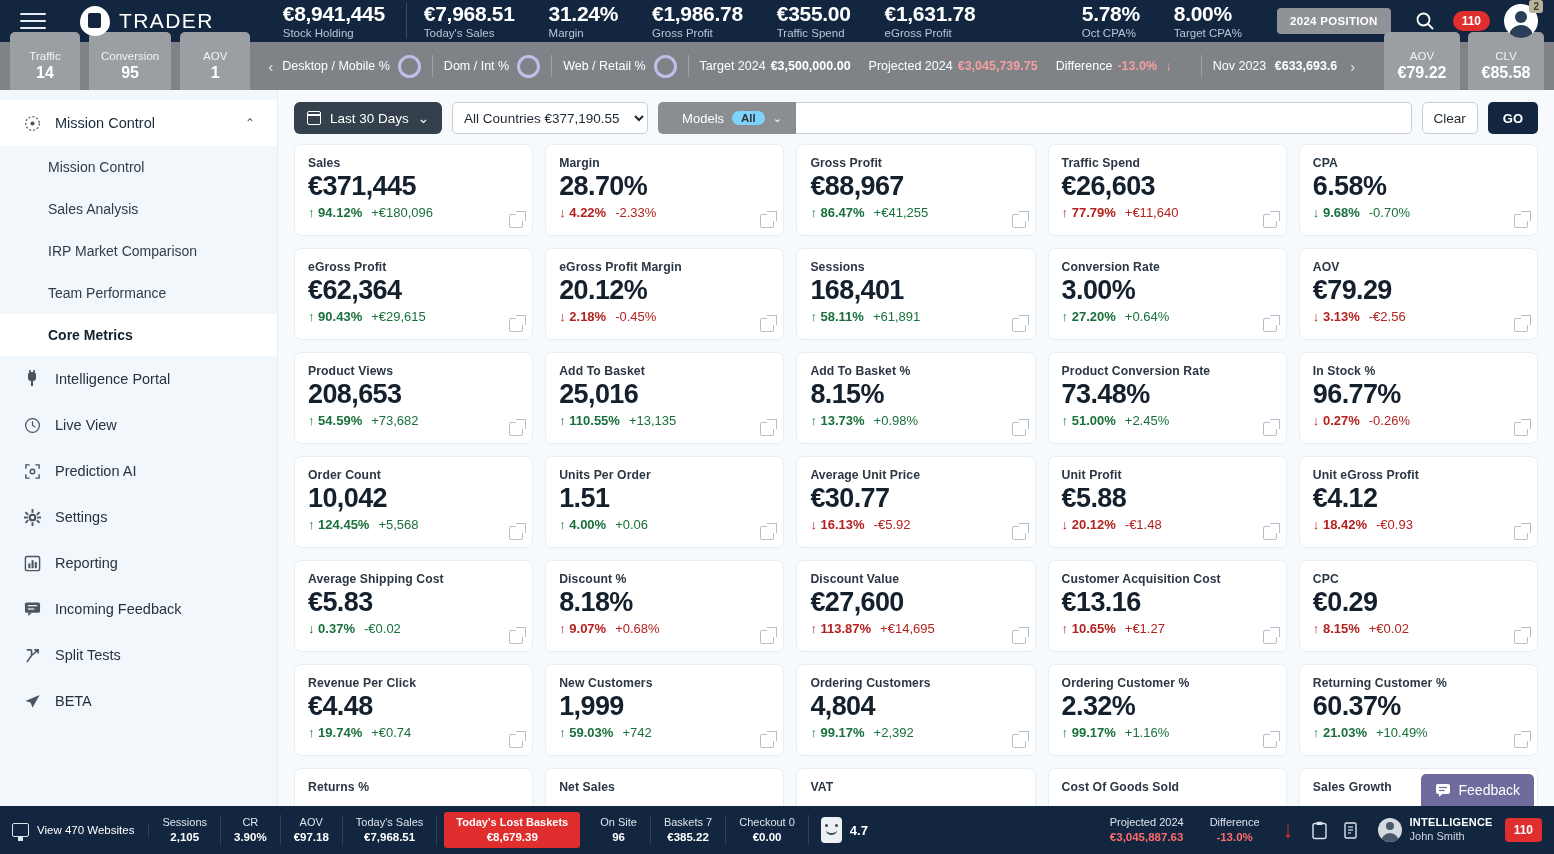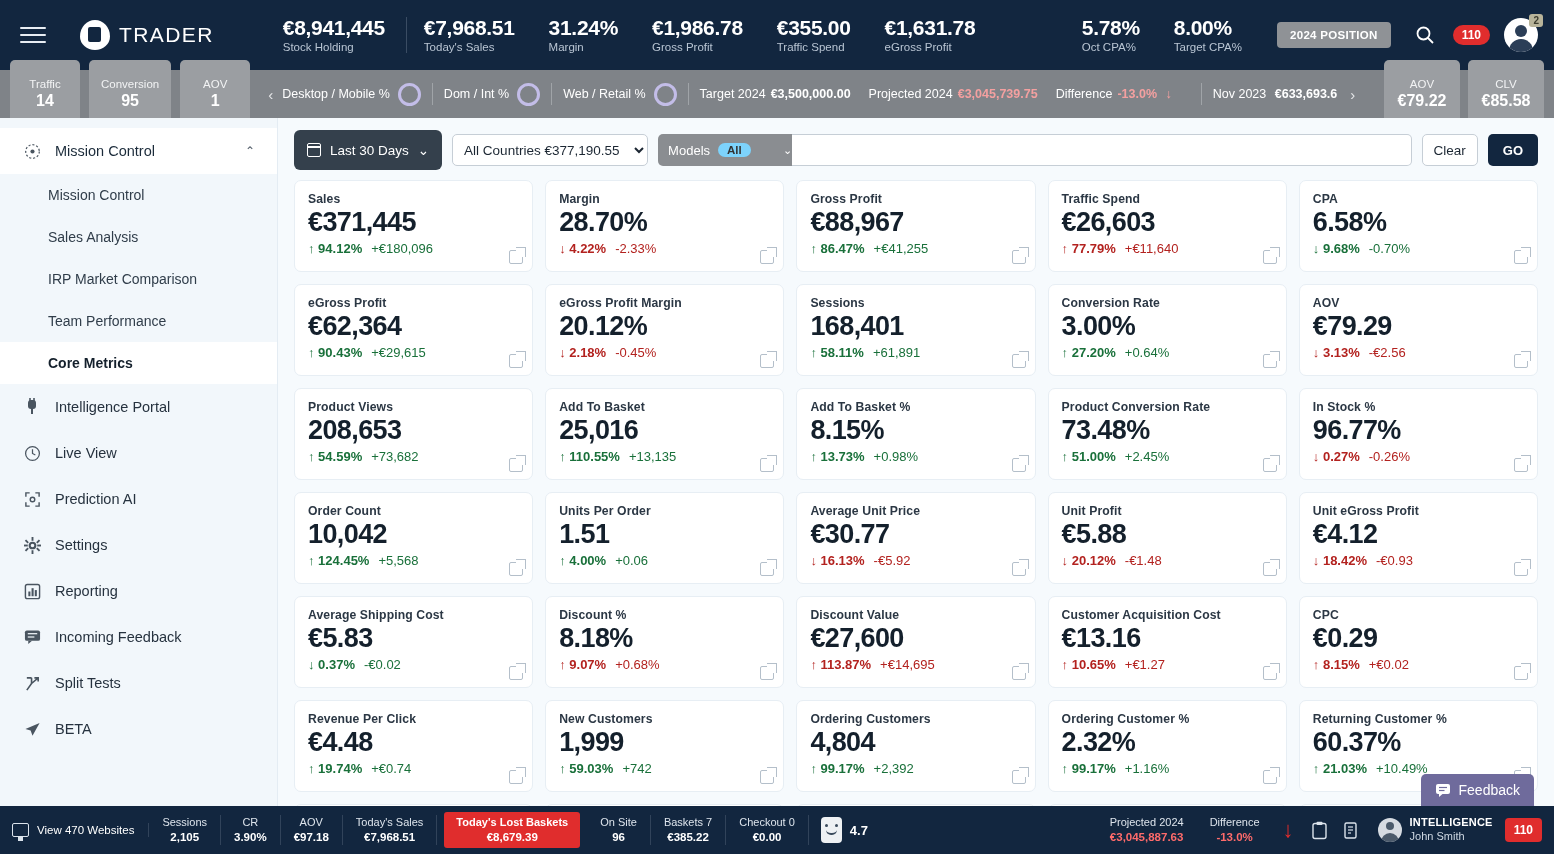--- a/index.html
+++ b/index.html
@@ -5,21 +5,21 @@
   * { box-sizing: border-box; margin: 0; padding: 0; }
   html, body {
     width: 1554px; height: 854px; overflow: hidden;
     font-family: "Liberation Sans", sans-serif;
     background: #ffffff;
   }
   .app { position: relative; width: 1554px; height: 854px; display: flex; flex-direction: column; }
 
   
   .topbar {
-    height: 70px; background: #12263f; color: #fff;
+    height: 42px; background: #12263f; color: #fff;
     display: flex; align-items: center; flex-shrink: 0;
     padding: 0 16px; gap: 0;
   }
   .hamburger { width: 34px; height: 34px; display: flex; flex-direction: column;
     justify-content: center; gap: 5px; cursor: pointer; padding-left: 4px; }
   .hamburger span { display: block; width: 26px; height: 2px; background: #e8edf3; border-radius: 1px; }
   .brand { display: flex; align-items: center; gap: 9px; margin-left: 30px; }
   .brand-mark { width: 30px; height: 30px; position: relative; }
   .brand-mark .outer { position: absolute; inset: 0; background: #fff; border-radius: 50% 50% 50% 50%/ 55% 55% 45% 45%; }
   .brand-mark .inner { position: absolute; left: 8px; top: 7px; width: 13px; height: 15px;
@@ -80,28 +80,28 @@
   .sub-item.active { background: #fff; font-weight: 700; color: #14202c; }
   .nav-item { display: flex; align-items: center; gap: 13px; padding: 13px 22px; font-size: 14.5px;
      color: #26323f; cursor: pointer; }
   .nav-icon { width: 20px; height: 20px; display: flex; align-items: center; justify-content: center;
      color: #49555f; flex-shrink: 0; }
 
   .content { flex: 1; background: #f6fafd; display: flex; flex-direction: column; min-width: 0; }
 
   
   .filterbar { display: flex; align-items: center; gap: 10px; padding: 12px 16px 10px 16px; flex-shrink: 0; }
-  .date-btn { background: #34404c; color: #fff; border-radius: 6px; height: 40px; display: flex;
+  .date-btn { background: #34404c; color: #fff; border-radius: 6px; height: 32px; display: flex;
     align-items: center; gap: 9px; padding: 0 13px; font-size: 13.5px; cursor: pointer; }
   .cal { width: 14px; height: 14px; border: 1.6px solid #fff; border-radius: 2px; position: relative; }
   .cal::before { content:""; position:absolute; left:0; right:0; top:2px; height:2px; background:#fff; }
   .sel-country { height: 32px; border: 1px solid #c6ced6; background: #fff; border-radius: 5px;
     font-size: 13.5px; padding: 0 7px; color: #1c2733; width: 196px; font-family: inherit; cursor:pointer;}
   .models-box { height: 32px; background: #8a8d91; border-radius: 5px; display: flex; align-items: center;
-    gap: 8px; padding: 0 10px; min-width: 144px; cursor: pointer; }
+    gap: 8px; padding: 0 24px; min-width: 144px; cursor: pointer; }
   .models-box .lbl { font-size: 13px; color: #fff; }
   .models-box .chipall { background: #7dd3fc; color: #2c3views; color:#333; font-size: 11.5px; font-weight:700;
      border-radius: 9px; padding: 1px 9px; }
   .models-box .caret2 { margin-left: auto; color: #fff; font-size: 11px; }
   .search-field { flex: 1; height: 32px; border: 1px solid #c6ced6; border-left: none;
     border-radius: 0 5px 5px 0; background: #fff; margin-left: -10px; }
   .clear-btn { height: 32px; border: 1px solid #c6ced6; background: #fff; border-radius: 5px;
     font-size: 13.5px; padding: 0 11px; color: #1c2733; cursor: pointer; font-family: inherit; }
   .go-btn { height: 32px; background: #12263f; color: #fff; border: none; border-radius: 5px;
     font-size: 13px; font-weight: 700; padding: 0 15px; cursor: pointer; font-family: inherit; }

